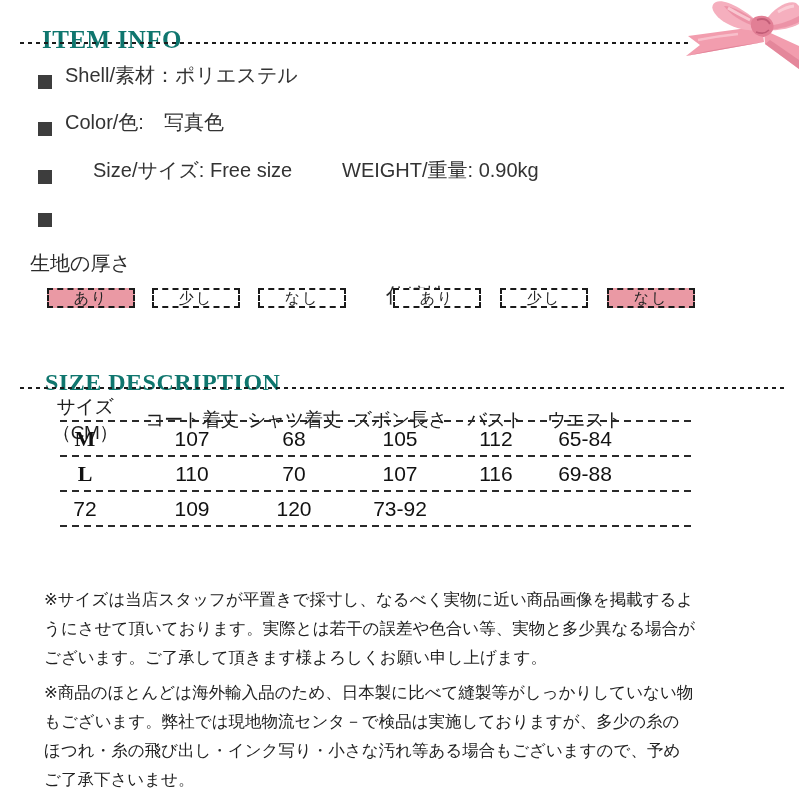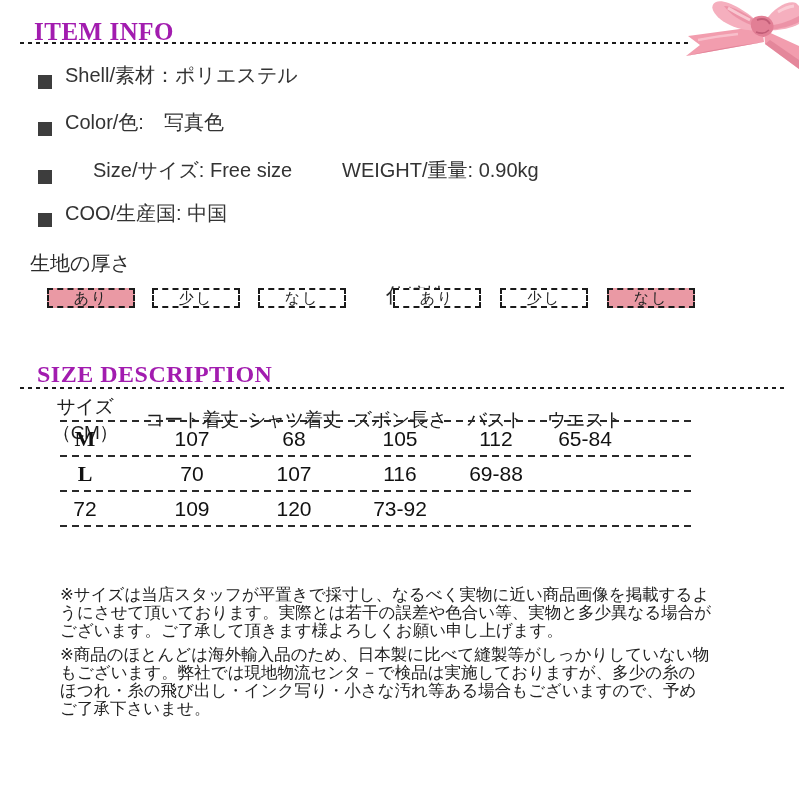--- a/index.html
+++ b/index.html
@@ -5,23 +5,23 @@
   html,body{margin:0;padding:0;}
   body{
     width:800px;height:800px;background:#ffffff;
     font-family:"Liberation Sans","DejaVu Sans",sans-serif;
     color:#333333;position:relative;overflow:hidden;
   }
   .page{position:absolute;inset:0;}
 
   
   .sec-title{
-    position:absolute;margin:4px;
+    position:absolute;margin:12px;
     font-family:"Liberation Serif","DejaVu Serif",serif;
-    font-weight:bold;color:#a21caf;letter-spacing:0.5px;
+    font-weight:bold;color:#0f766e;letter-spacing:0.5px;
     font-size:25px;line-height:26px;
   }
   #item-info-title{left:30px;top:15px;}
   #size-desc-title{left:33px;top:357px;font-size:24px;}
 
   
   .hr-dots{
     position:absolute;height:2px;
     background:repeating-linear-gradient(90deg,#1c1c1c 0 4px,transparent 4px 8px);
   }
@@ -71,22 +71,22 @@
   #row-m{top:424px;}
   #row-l{top:459px;}
   #row-xl{top:494px;}
   #tline-0{top:420px;}
   #tline-1{top:455px;}
   #tline-2{top:490px;}
   #tline-3{top:525px;}
 
   
   .notes{
-    position:absolute;left:60px;top:585px;width:652px;
-    font-size:16.5px;line-height:18px;color:#222;
+    position:absolute;left:44px;top:585px;width:652px;
+    font-size:16.5px;line-height:29px;color:#222;
   }
   .notes p{margin:0;}
   .notes p + p{margin-top:6px;}
 
   
   #ribbon{position:absolute;left:678px;top:0;}
 </style>
 </head>
 <body>
 
@@ -120,21 +120,20 @@
     <span class="bullet-sq"></span>
     <span>Color/色:　写真色</span>
   </div>
   <div class="bullet-row" style="top:158px;gap:28px;">
     <span class="bullet-sq"></span>
     <span>Size/サイズ: Free size</span>
     <span class="bullet-extra">WEIGHT/重量: 0.90kg</span>
   </div>
   <div class="bullet-row" style="top:201px;">
     <span class="bullet-sq"></span>
-    <span>COO/生産国: 中国</span>
   </div>
 
   <div id="attr-title-fabric" class="attr-title">生地の厚さ</div>
   <div class="opt-box selected" style="left:47px;">あり</div>
   <div class="opt-box" style="left:152px;">少し</div>
   <div class="opt-box" style="left:258px;">なし</div>
 
   <div id="attr-title-stretch" class="attr-title">伸縮性</div>
   <div class="opt-box" style="left:393px;">あり</div>
   <div class="opt-box" style="left:500px;">少し</div>
@@ -158,20 +157,21 @@
     <div>107</div>
     <div>68</div>
     <div>105</div>
     <div>112</div>
     <div>65-84</div>
   </div>
   <div id="tline-1" class="hr-dash"></div>
 
   <div id="row-l" class="tbl-row tbl-data">
     <div class="size-cell">L</div>
+    <div>110</div>
     <div>70</div>
     <div>107</div>
     <div>116</div>
     <div>69-88</div>
   </div>
   <div id="tline-2" class="hr-dash"></div>
 
   <div id="row-xl" class="tbl-row tbl-data">
     <div>72</div>
     <div>109</div>

